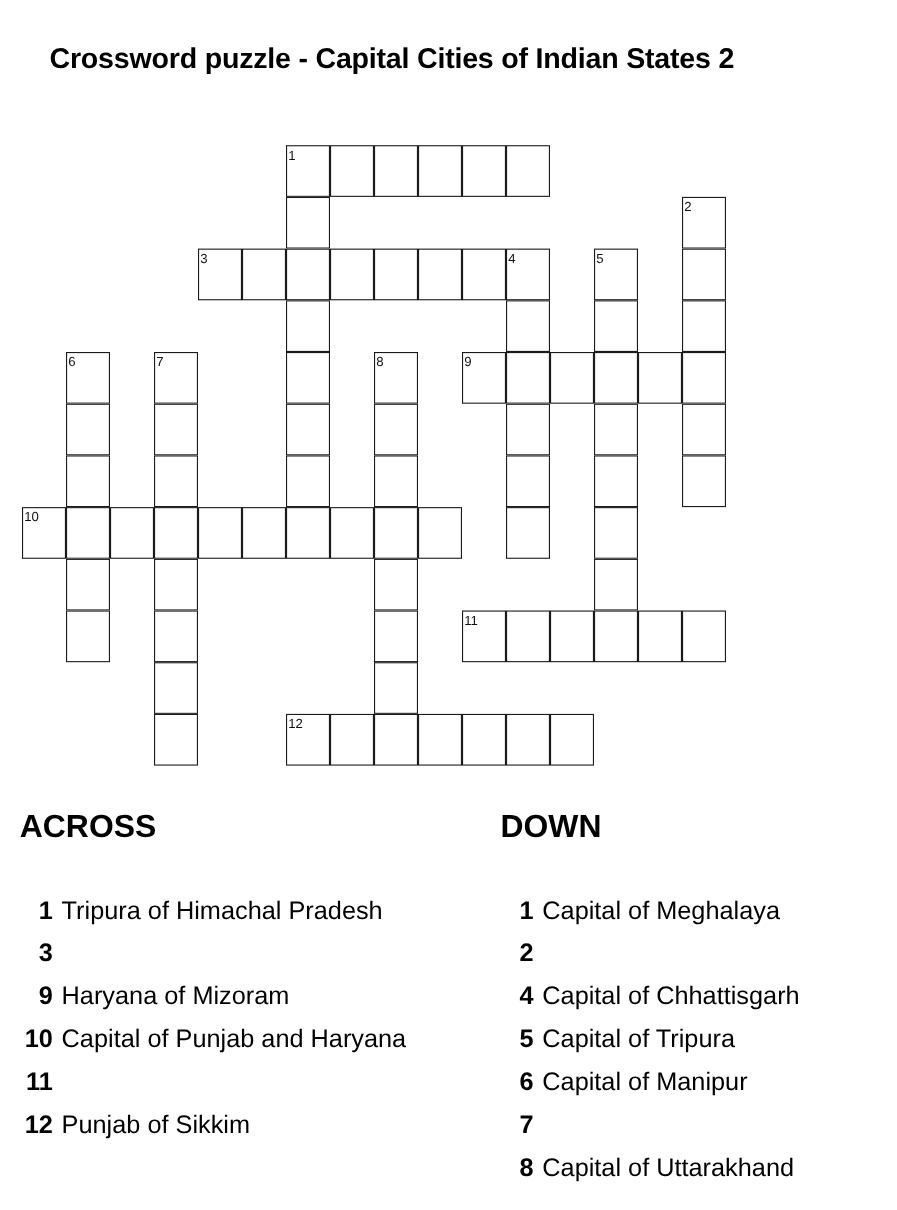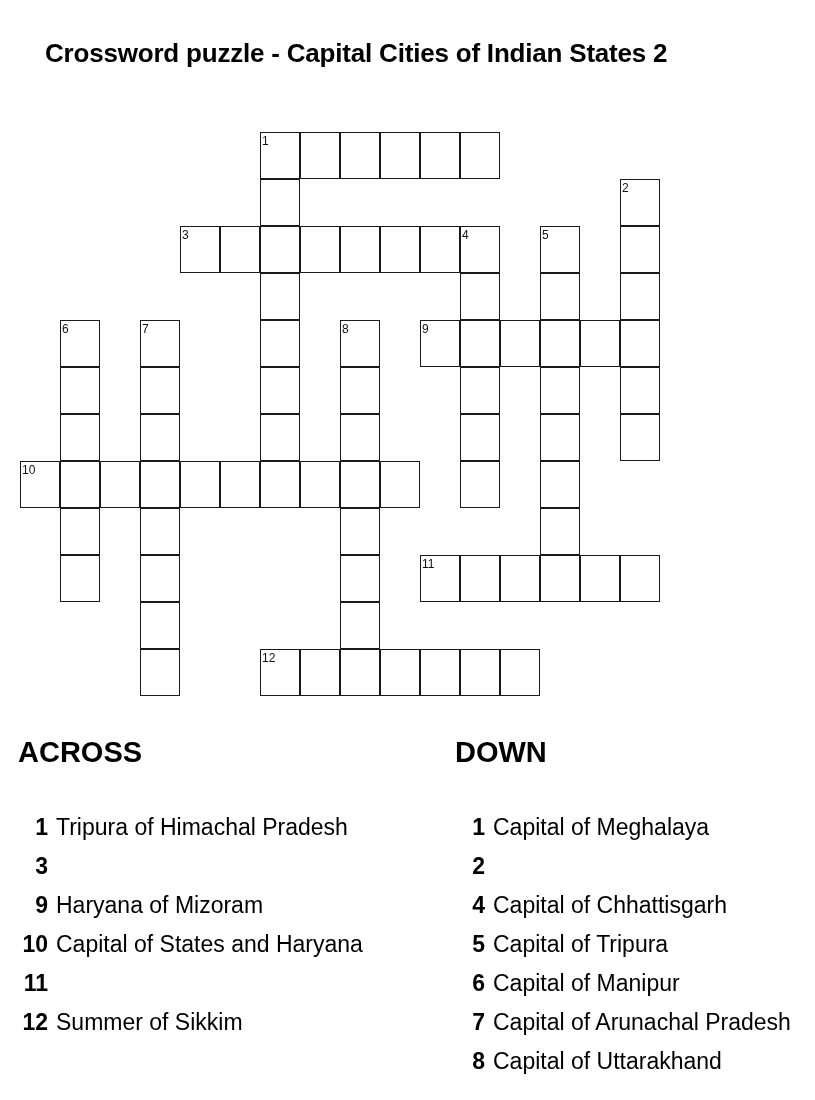--- a/index.html
+++ b/index.html
@@ -293,28 +293,28 @@
     </div>
   <div class="clue">
       <span class="cn">3</span>
     </div>
   <div class="clue">
       <span class="cn">9</span>
       <span class="ct">Haryana of Mizoram</span>
     </div>
   <div class="clue">
       <span class="cn">10</span>
-      <span class="ct">Capital of States and Haryana</span>
+      <span class="ct">Capital of Punjab and Haryana</span>
     </div>
   <div class="clue">
       <span class="cn">11</span>
     </div>
   <div class="clue">
       <span class="cn">12</span>
-      <span class="ct">Summer of Sikkim</span>
+      <span class="ct">Punjab of Sikkim</span>
     </div>
 </div>
 
 <div class="clues" style="left:447px; top:808px;">
   <div class="clue">
       <span class="cn">1</span>
       <span class="ct">Capital of Meghalaya</span>
     </div>
   <div class="clue">
       <span class="cn">2</span>
@@ -326,19 +326,18 @@
   <div class="clue">
       <span class="cn">5</span>
       <span class="ct">Capital of Tripura</span>
     </div>
   <div class="clue">
       <span class="cn">6</span>
       <span class="ct">Capital of Manipur</span>
     </div>
   <div class="clue">
       <span class="cn">7</span>
-      <span class="ct">Capital of Arunachal Pradesh</span>
     </div>
   <div class="clue">
       <span class="cn">8</span>
       <span class="ct">Capital of Uttarakhand</span>
     </div>
 </div>
 
 </body></html>

